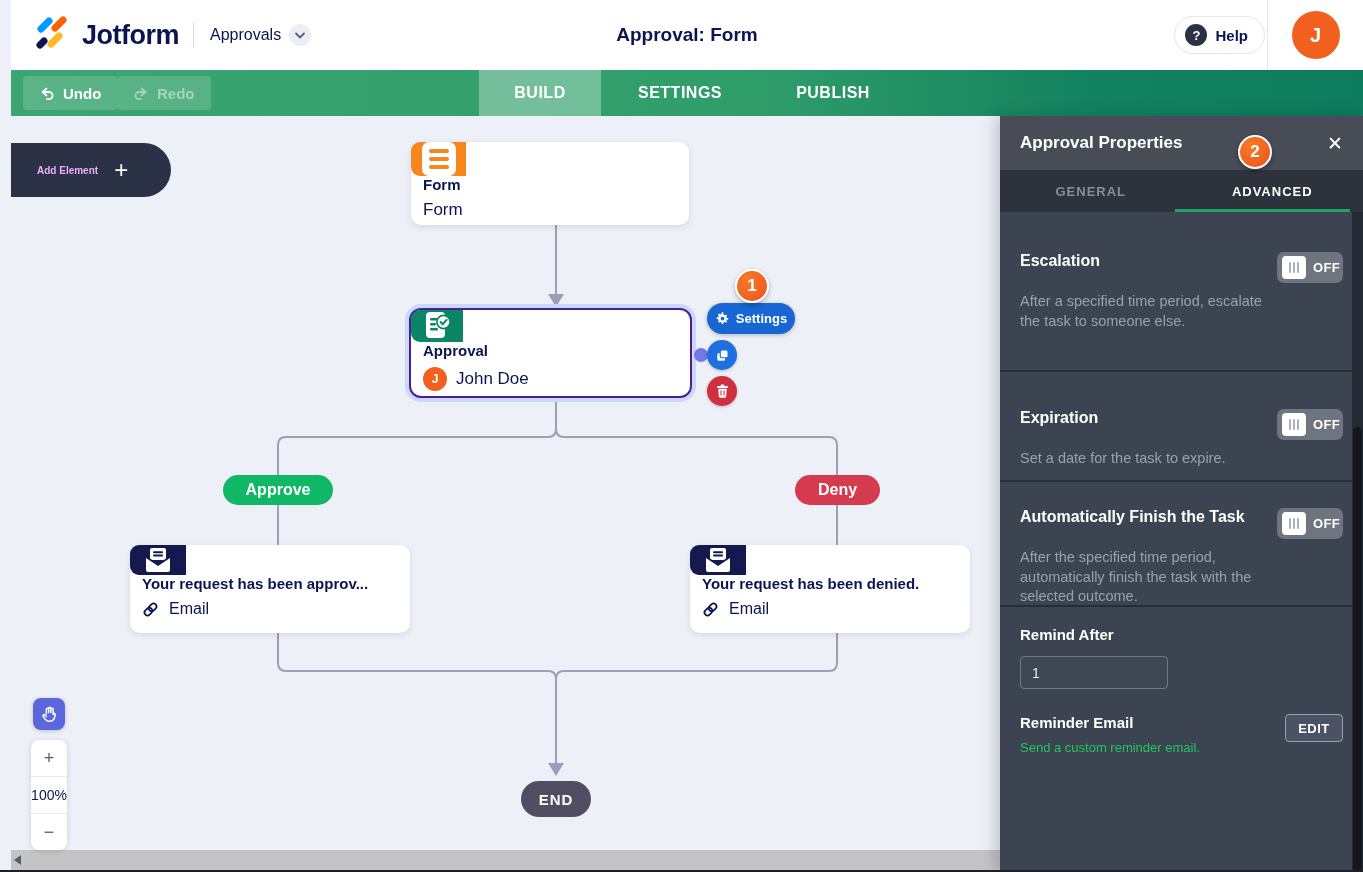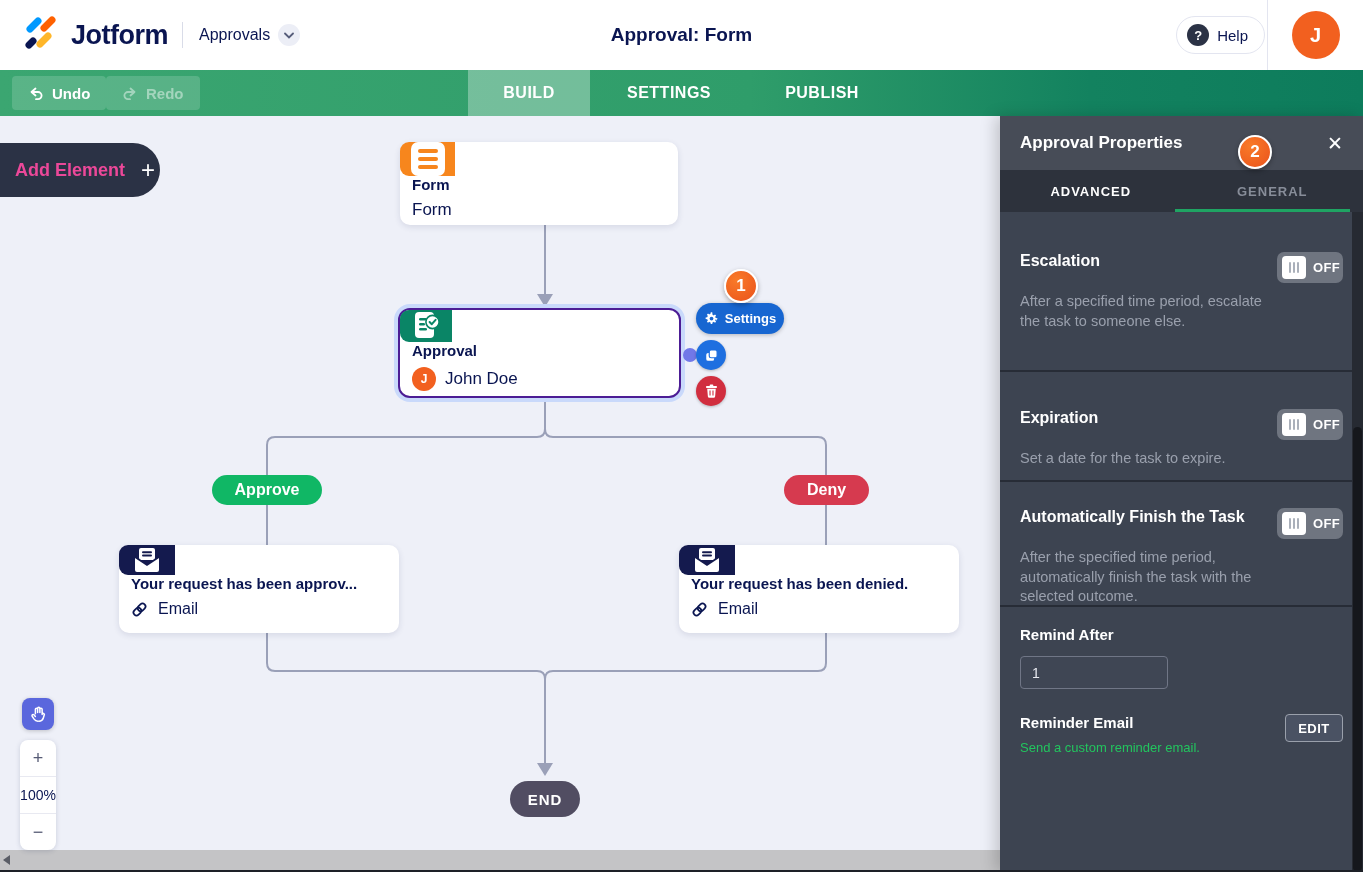--- a/index.html
+++ b/index.html
@@ -1,30 +1,30 @@
 <!DOCTYPE html>
 <html><head>
 <meta charset="utf-8">
 <style>
   * { margin:0; padding:0; box-sizing:border-box; }
   body { font-family:"Liberation Sans", sans-serif; }
-  .screen { position:relative; width:1363px; height:872px; overflow:hidden; background:#eef0f8; }
+  .screen { position:relative; width:1363px; height:872px; overflow:hidden; background:#eef0f8;padding-left:11px; }
 
   
   .header { position:relative; height:70px; background:#ffffff; display:flex; align-items:center; }
   .logo-wrap { display:flex; align-items:center; gap:10px; padding-left:25px; }
   .wordmark { font-size:27px; font-weight:bold; color:#0a1551; letter-spacing:-0.5px; }
   .hdr-divider { width:1px; height:26px; background:#d9dce8; margin:0 16px 0 14px; }
   .approvals-dd { display:flex; align-items:center; gap:8px; cursor:pointer; }
   .approvals-dd .lbl { font-size:16px; color:#0a1551; }
   .chev-circle { width:22px; height:22px; border-radius:50%; background:#eceef6; display:flex; align-items:center; justify-content:center; }
   .page-title { position:absolute; left:50%; top:50%; transform:translate(-50%,-50%); font-size:19px; font-weight:bold; color:#0a1551; }
   .help-btn { position:absolute; right:98px; top:16px; height:38px; padding:0 16px 0 10px; border:1px solid #e3e5f0; border-radius:20px; display:flex; align-items:center; gap:8px; background:#fff; cursor:pointer; }
   .q-circle { width:22px; height:22px; border-radius:50%; background:#2b3245; color:#fff; font-size:13px; font-weight:bold; display:flex; align-items:center; justify-content:center; }
-  .help-btn .lbl { font-size:15px; font-weight:normal; color:#0a1551; }
+  .help-btn .lbl { font-size:15px; font-weight:bold; color:#0a1551; }
   .avatar-zone { position:absolute; right:0; top:0; width:96px; height:70px; border-left:1px solid #e3e5f0; display:flex; align-items:center; justify-content:center; }
   .avatar { width:48px; height:48px; border-radius:50%; background:#f2601f; color:#fff; font-size:20px; font-weight:bold; display:flex; align-items:center; justify-content:center; }
 
   
   .toolbar { position:relative; height:46px; background:linear-gradient(to right,#3ba671 0%,#2f9d6a 55%,#13825f 80%,#0d7c5c 100%); }
   .tb-btn { position:absolute; top:6px; height:34px; border-radius:4px; background:rgba(255,255,255,0.16); display:flex; align-items:center; gap:8px; padding:0 16px; cursor:pointer; color:#fff; font-size:15px; font-weight:bold; }
   .tb-btn.undo { left:12px; }
   .tb-btn.redo { left:106px; color:rgba(255,255,255,0.45); }
   .tb-btn.redo svg { opacity:0.45; }
   .tabs { position:absolute; left:468px; top:0; height:46px; display:flex; }
@@ -33,21 +33,21 @@
   .tab.t1 { width:158px; }
   .tab.t2 { width:148px; }
 
   
   .main { display:flex; height:756px; }
   .canvas { position:relative; flex:1; background:#eef0f8; overflow:hidden; }
   .connectors { position:absolute; left:0; top:0; z-index:0; }
 
   
   .add-element { position:absolute; left:0; top:27px; width:160px; height:54px; background:#2b3245; border-radius:0 27px 27px 0; display:flex; align-items:center; z-index:3; cursor:pointer; }
-  .add-element .lbl { color:#ec4899; font-size:18px; font-weight:bold; margin-left:15px; }
+  .add-element .lbl { color:#f0abfc; font-size:10px; font-weight:bold; margin-left:26px; }
   .add-element .plus { color:#fff; font-size:24px; font-weight:300; margin-left:16px; line-height:1; }
 
   
   .node { position:absolute; display:flex; background:#fff; border-radius:10px; box-shadow:0 2px 6px rgba(30,40,90,0.12); z-index:2; cursor:pointer;flex-direction:column; }
   .node .icon-sec { display:flex; align-items:center; justify-content:center; border-radius:9px 0 0 9px; flex:none; }
   .node .body { display:flex; flex-direction:column; justify-content:center; padding-left:12px; }
 
   .node-form { left:400px; top:26px; width:278px; height:83px; }
   .node-form .icon-sec { width:55px; background:#f7861d; }
   .form-glyph { width:34px; height:34px; background:#fff; border-radius:7px; display:flex; flex-direction:column; justify-content:center; align-items:center; gap:4px; }
@@ -356,22 +356,22 @@
     </div>
 
     <aside class="panel">
       <div class="panel-header">
         <span class="ttl">Approval Properties</span>
       </div>
       <div class="num-badge badge-2">2</div>
       <div class="panel-close">✕</div>
 
       <div class="panel-tabs">
+        <div class="ptab">GENERAL</div>
         <div class="ptab active">ADVANCED</div>
-        <div class="ptab">GENERAL</div>
         <div class="ptab-underline"></div>
       </div>
 
       <div class="psec sec1">
         <div class="psec-row">
           <div class="psec-title">Escalation</div>
           <div class="toggle off">
             <span class="knob">
                 <i></i>
                 <i></i>

